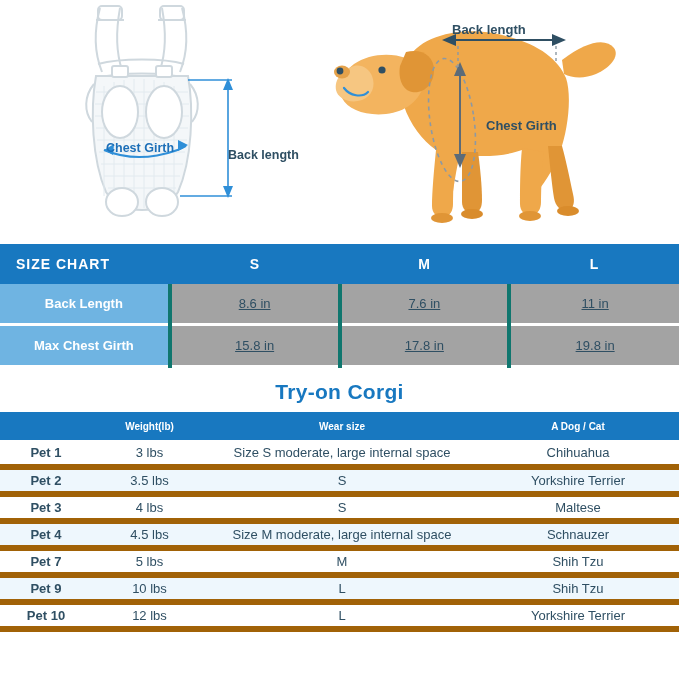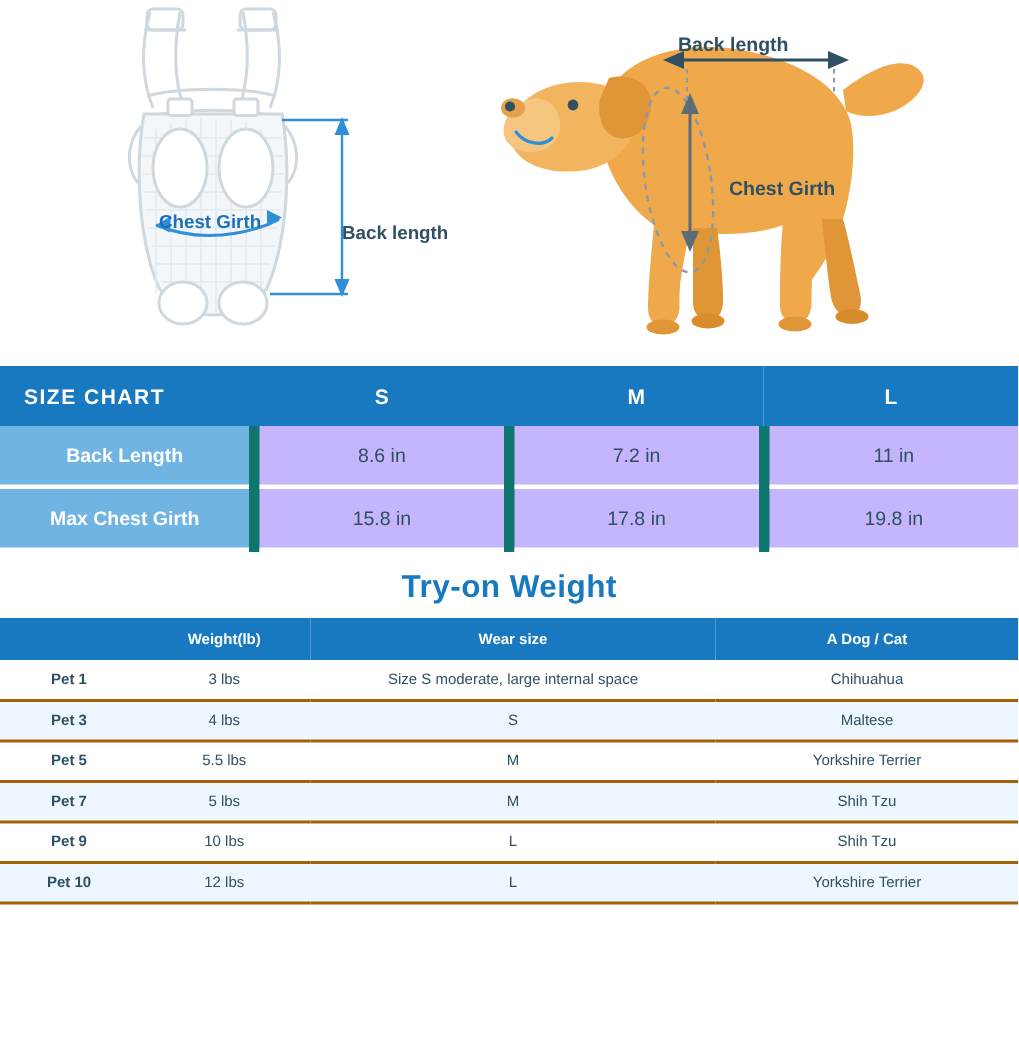--- a/index.html
+++ b/index.html
@@ -74,24 +74,25 @@
   }
   .rowlabel {
     background: #6fb4e2;
     color: #ffffff;
     font-weight: bold;
     font-size: 11.5px;
     width: 145px;
     text-align: center;
   }
   .szcell {
-    background: #c4b5fd;
+    background: #a3a3a3;
     color: #2f4f63;
     font-size: 13px;
-    border-left: 7px solid #0f766e;
+    border-left: 4px solid #0f766e;
+    text-decoration: underline;
   }
   .size-chart tbody tr { border-bottom: 3px solid #fff; }
 
   
   .tryon-title {
     text-align: center;
     color: #1878c0;
     font-size: 21px;
     font-weight: bold;
     margin: 12px 0 8px 0;
@@ -104,25 +105,25 @@
   }
   .report th {
     background: #1878c0;
     color: #fff;
     font-size: 10px;
     font-weight: bold;
     height: 28px;
     text-align: center;
   }
   .report td {
-    font-size: 10px;
+    font-size: 13px;
     height: 27px;
     text-align: center;
     color: #2f4f63;
-    border-bottom: 2px solid #a16207;
+    border-bottom: 6px solid #a16207;
   }
   .report tbody tr:nth-child(even) td { background: #eef7fd; }
   .report tbody tr:nth-child(odd) td { background: #ffffff; }
   .report td.pet { font-weight: bold; }
   .col-pet { width: 92px; }
   .col-weight { width: 115px; }
   .col-wear { width: 270px; }
   .col-breed { width: 202px; }
 </style>
 </head>
@@ -273,33 +274,33 @@
         <th class="first">SIZE CHART</th>
         <th>S</th>
         <th>M</th>
         <th>L</th>
       </tr>
     </thead>
     <tbody>
       <tr>
         <td class="rowlabel">Back Length</td>
         <td class="szcell">8.6 in</td>
-        <td class="szcell">7.2 in</td>
+        <td class="szcell">7.6 in</td>
         <td class="szcell">11 in</td>
       </tr>
       <tr>
         <td class="rowlabel">Max Chest Girth</td>
         <td class="szcell">15.8 in</td>
         <td class="szcell">17.8 in</td>
         <td class="szcell">19.8 in</td>
       </tr>
     </tbody>
   </table>
 
-  <div class="tryon-title">Try-on Weight</div>
+  <div class="tryon-title">Try-on Corgi</div>
 
   <table class="report">
     <colgroup>
       <col class="col-pet">
         <col class="col-weight">
         <col class="col-wear">
         <col class="col-breed">
     </colgroup>
     <thead>
       <tr>
@@ -310,30 +311,36 @@
       </tr>
     </thead>
     <tbody>
       <tr>
         <td class="pet">Pet 1</td>
         <td>3 lbs</td>
         <td>Size S moderate, large internal space</td>
         <td>Chihuahua</td>
       </tr>
       <tr>
+        <td class="pet">Pet 2</td>
+        <td>3.5 lbs</td>
+        <td>S</td>
+        <td>Yorkshire Terrier</td>
+      </tr>
+      <tr>
         <td class="pet">Pet 3</td>
         <td>4 lbs</td>
         <td>S</td>
         <td>Maltese</td>
       </tr>
       <tr>
-        <td class="pet">Pet 5</td>
-        <td>5.5 lbs</td>
-        <td>M</td>
-        <td>Yorkshire Terrier</td>
+        <td class="pet">Pet 4</td>
+        <td>4.5 lbs</td>
+        <td>Size M moderate, large internal space</td>
+        <td>Schnauzer</td>
       </tr>
       <tr>
         <td class="pet">Pet 7</td>
         <td>5 lbs</td>
         <td>M</td>
         <td>Shih Tzu</td>
       </tr>
       <tr>
         <td class="pet">Pet 9</td>
         <td>10 lbs</td>

